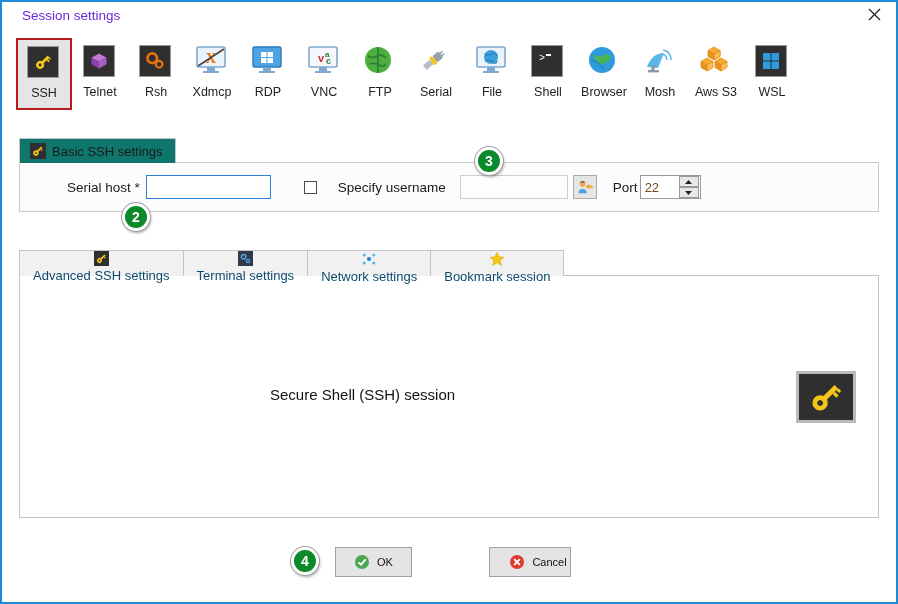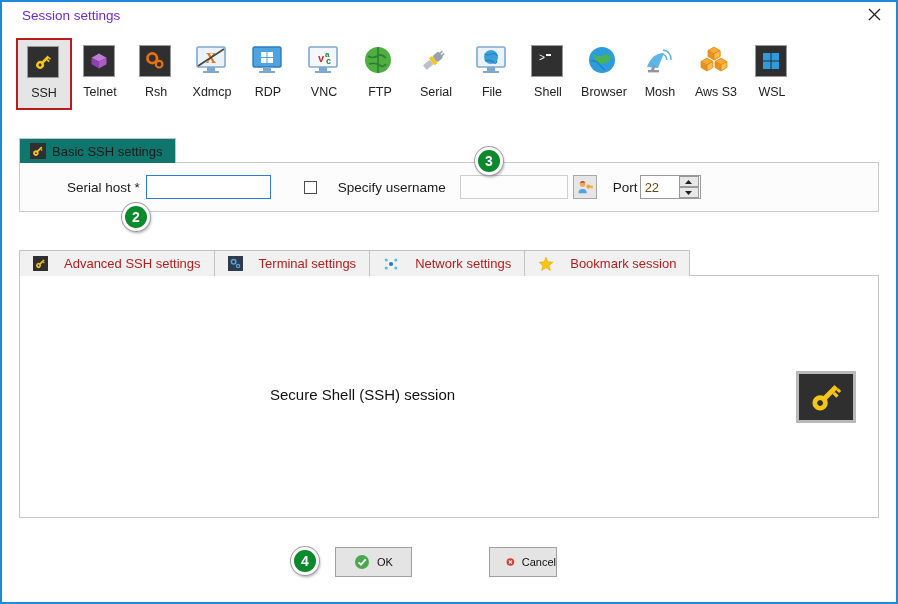--- a/index.html
+++ b/index.html
@@ -96,27 +96,28 @@
   .spin-wrap{display:flex;align-items:center;height:24px;border:1px solid #9a9a9a;background:#fff;box-sizing:border-box;}
   .spin-val{width:34px;padding-left:4px;font-size:13px;color:#6b4b16;font-family:"Liberation Sans",sans-serif;}
   .spin-btns{display:flex;flex-direction:column;width:20px;height:22px;margin-right:1px;}
   .spin-b{
     flex:1;border:1px solid #9a9a9a;background:#e8e8e8;
     display:flex;align-items:center;justify-content:center;box-sizing:border-box;cursor:pointer;
   }
   
   .subtabs{position:absolute;left:17px;top:248px;display:flex;align-items:flex-end;z-index:3;}
   .subtab{
-    display:inline-flex;align-items:center;gap:16px;
+    display:inline-flex;align-items:center;gap:2px;
     height:26px;padding:0 13px;
     border:1px solid #c4c4c4;border-bottom:none;
     background:#f1f1f1;
-    font-size:13px;color:#b91c1c;
+    font-size:13px;color:#0c4a6e;
     box-sizing:border-box;cursor:pointer;
     margin-right:-1px;
+    flex-direction:column;
   }
   .panel{
     position:absolute;left:17px;top:273px;right:17px;height:243px;
     border:1px solid #c4c4c4;background:#ffffff;box-sizing:border-box;
   }
   .panel-text{
     position:absolute;left:250px;top:110px;font-size:15px;color:#111;
   }
   .panel-key{
     position:absolute;right:22px;top:95px;
@@ -125,21 +126,21 @@
   }
   
   .footer{position:absolute;left:0;right:0;top:540px;height:44px;}
   .btn{
     position:absolute;height:30px;
     border:1px solid #a0a0a0;background:#e4e4e4;
     display:flex;align-items:center;justify-content:center;gap:7px;
     font-size:11px;color:#111;box-sizing:border-box;cursor:pointer;
   }
   #ok-button{left:333px;top:5px;width:77px;}
-  #cancel-button{left:487px;top:5px;width:68px;padding-left:16px;}
+  #cancel-button{left:487px;top:5px;width:82px;padding-left:16px;}
   
   .badge{
     position:absolute;width:28px;height:28px;border-radius:50%;
     background:#0b8a2b;border:3px solid #ffffff;
     box-shadow:0 0 0 1px #9e9e9e, 1px 2px 3px rgba(0,0,0,.35);
     color:#fff;font-size:14px;font-weight:bold;
     display:flex;align-items:center;justify-content:center;
     z-index:20;box-sizing:border-box;
     font-family:"Liberation Sans", sans-serif;
   }

